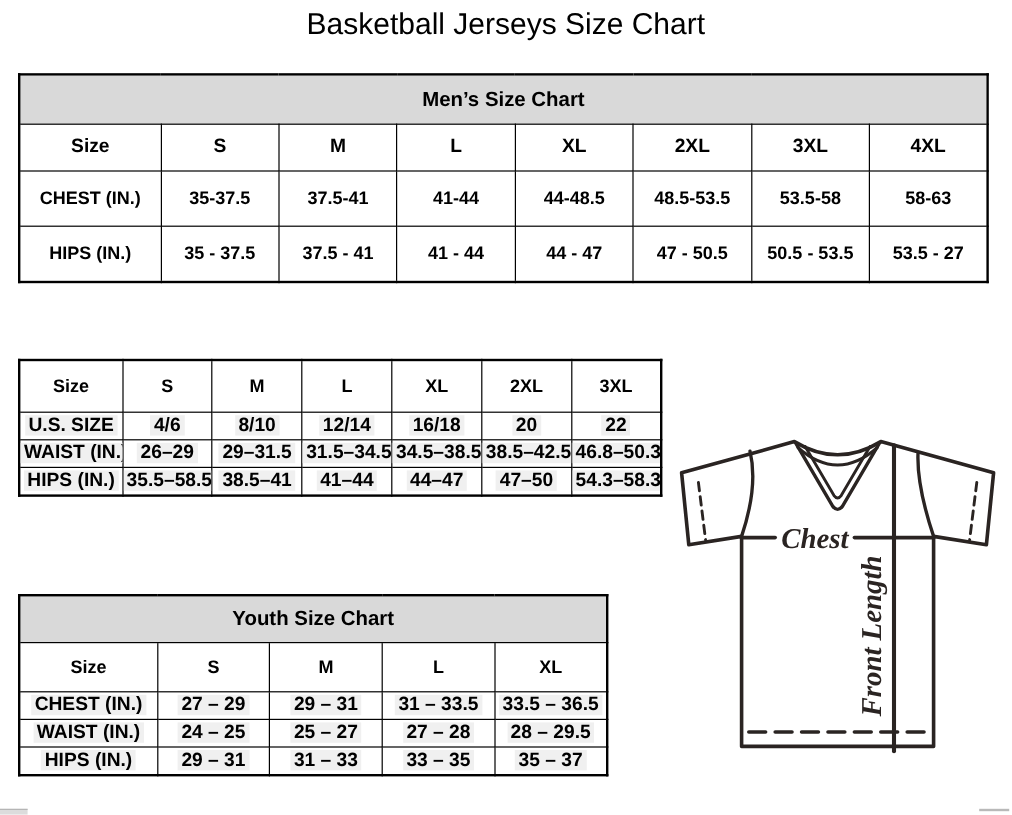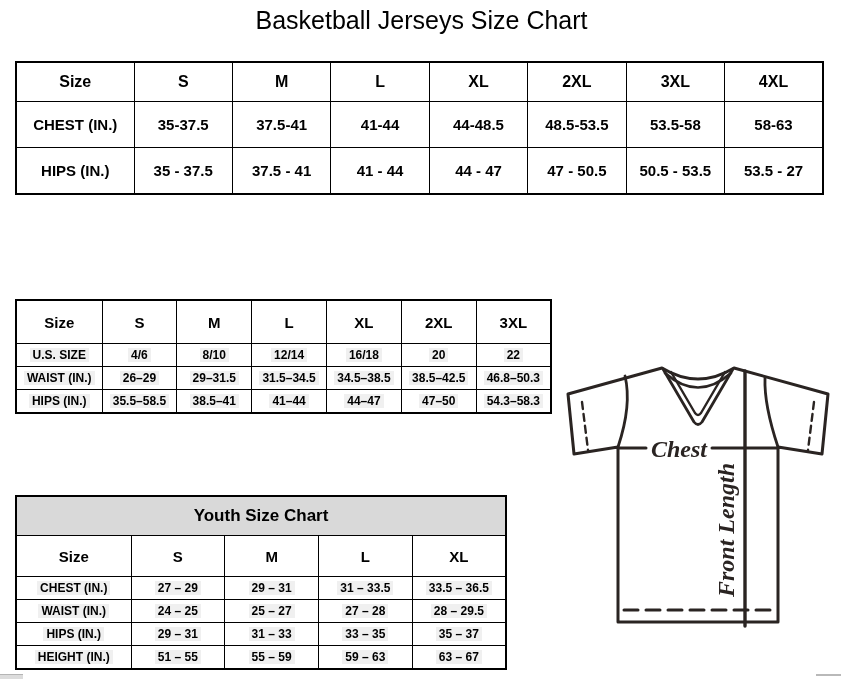--- a/index.html
+++ b/index.html
@@ -27,21 +27,21 @@
   .mens .data-row td{height:45px;font-size:15px;}
   
   .womens{left:15px;top:299px;width:537px;}
   .womens .band-row td{height:37px;}
   .womens .size-row td{height:42px;font-size:15px;}
   
   .youth{left:15px;top:495px;width:492px;}
   .youth .band-row td{height:38px;}
   .youth .size-row td{height:40px;font-size:15px;}
   
-  .small-row td{height:22px;font-size:12px;}
+  .small-row td{height:22px;font-size:16px;}
   .small-row td span{background:#f0f0f0;padding:0 3px;}
   
   .jersey{position:absolute;left:558px;top:360px;width:282px;height:300px;}
   .jersey text{
     font-family:"Liberation Serif",serif;font-style:italic;font-weight:bold;
     fill:#2a2422;
   }
   
   .artifact-bl{position:absolute;left:0;top:674px;width:23px;height:5px;
     background:#dcdcdc;border-top:1px solid #b5b5b5;}
@@ -54,20 +54,23 @@
 <div class="canvas">
 
   <h1 class="page-title">Basketball Jerseys Size Chart</h1>
 
   <table class="tbl mens">
     <colgroup>
         <col style="width:118px">
         <col span="7">
       </colgroup>
     <tbody>
+        <tr class="band-row">
+      <td class="band" colspan="8">Men’s Size Chart</td>
+    </tr>
     <tr class="size-row">
       <td>Size</td>
       <td>S</td>
       <td>M</td>
       <td>L</td>
       <td>XL</td>
       <td>2XL</td>
       <td>3XL</td>
       <td>4XL</td>
     </tr>
@@ -169,27 +172,20 @@
       <td><span>27 – 28</span></td>
       <td><span>28 – 29.5</span></td>
     </tr>
     <tr class="small-row">
       <td><span>HIPS (IN.)</span></td>
       <td><span>29 – 31</span></td>
       <td><span>31 – 33</span></td>
       <td><span>33 – 35</span></td>
       <td><span>35 – 37</span></td>
     </tr>
-    <tr class="small-row">
-      <td><span>HEIGHT (IN.)</span></td>
-      <td><span>51 – 55</span></td>
-      <td><span>55 – 59</span></td>
-      <td><span>59 – 63</span></td>
-      <td><span>63 – 67</span></td>
-    </tr>
   </tbody>
     </table>
 
   <svg class="jersey" viewBox="0 0 282 300">
     <g stroke="#2a2422" fill="none" stroke-linejoin="round" stroke-linecap="round">
 
       <path d="M 104 8 L 10 34 L 16 94 L 60 87 L 60 262 L 220 262 L 220 87 L 264 94 L 270 34 L 176 8 Q 140 30 104 8 Z" fill="#ffffff" stroke-width="3"></path>
 
       <path d="M 107 13 Q 140 42 173 13" stroke-width="2.6"></path>
 

